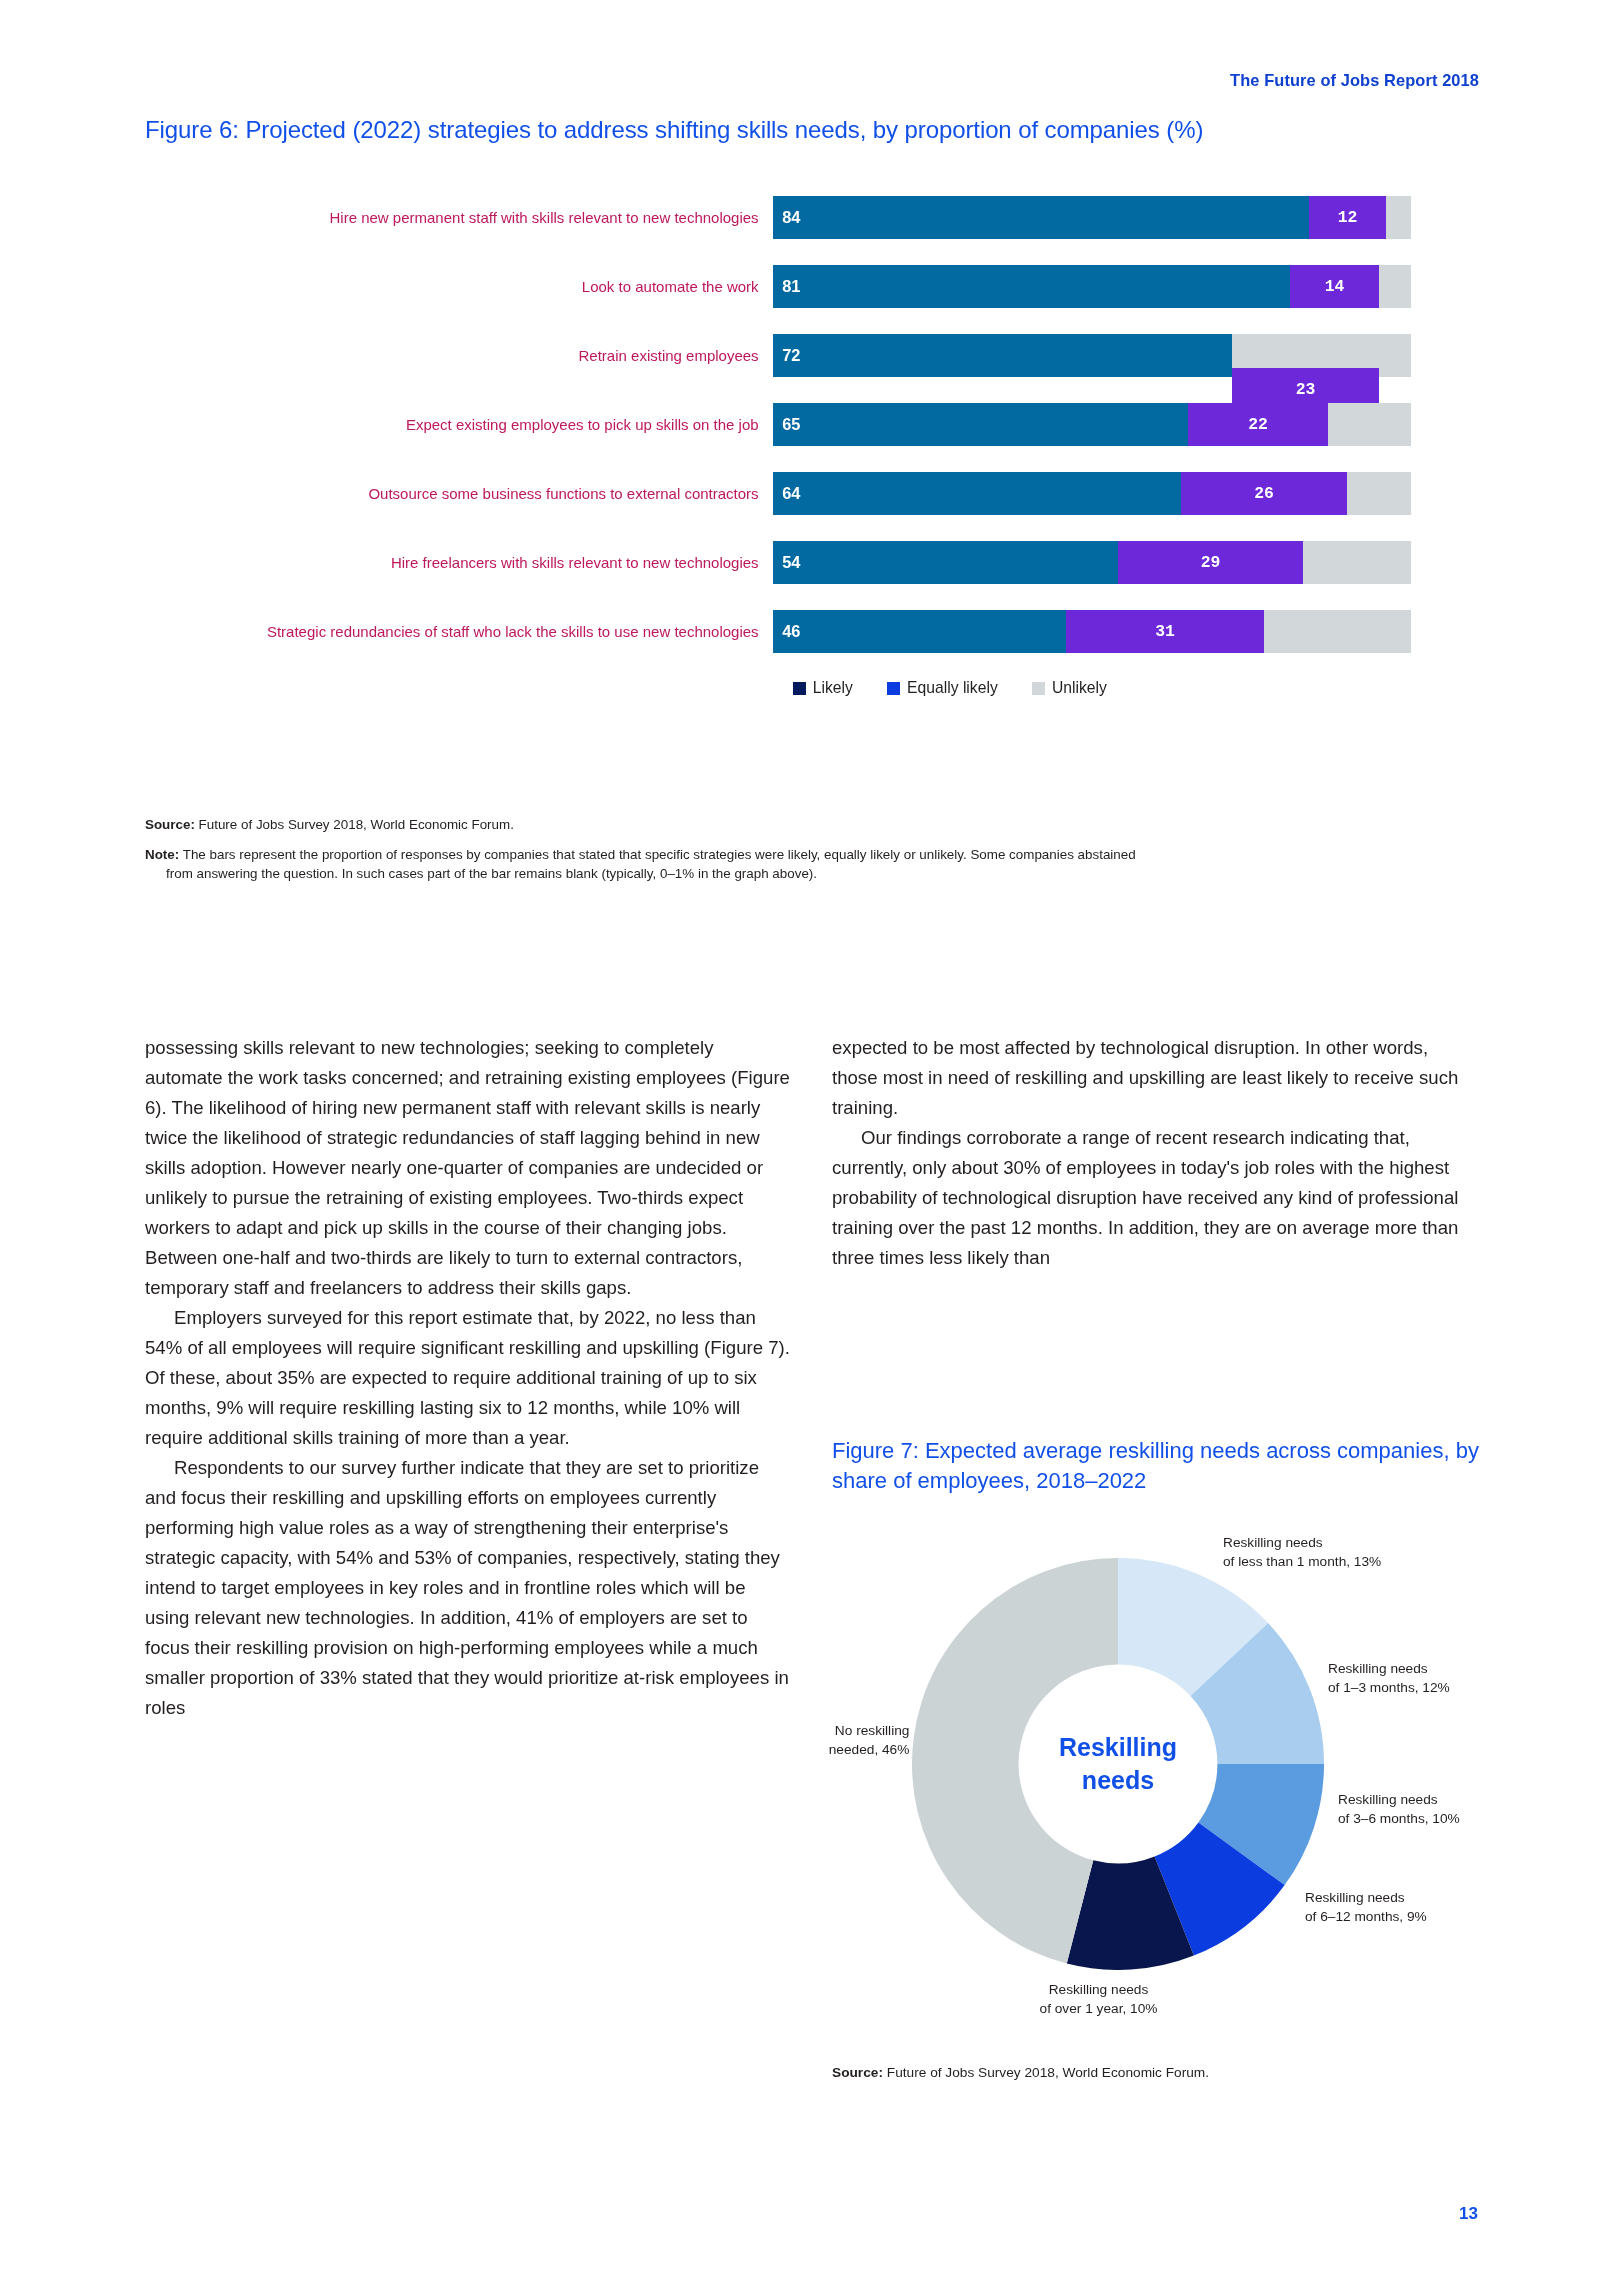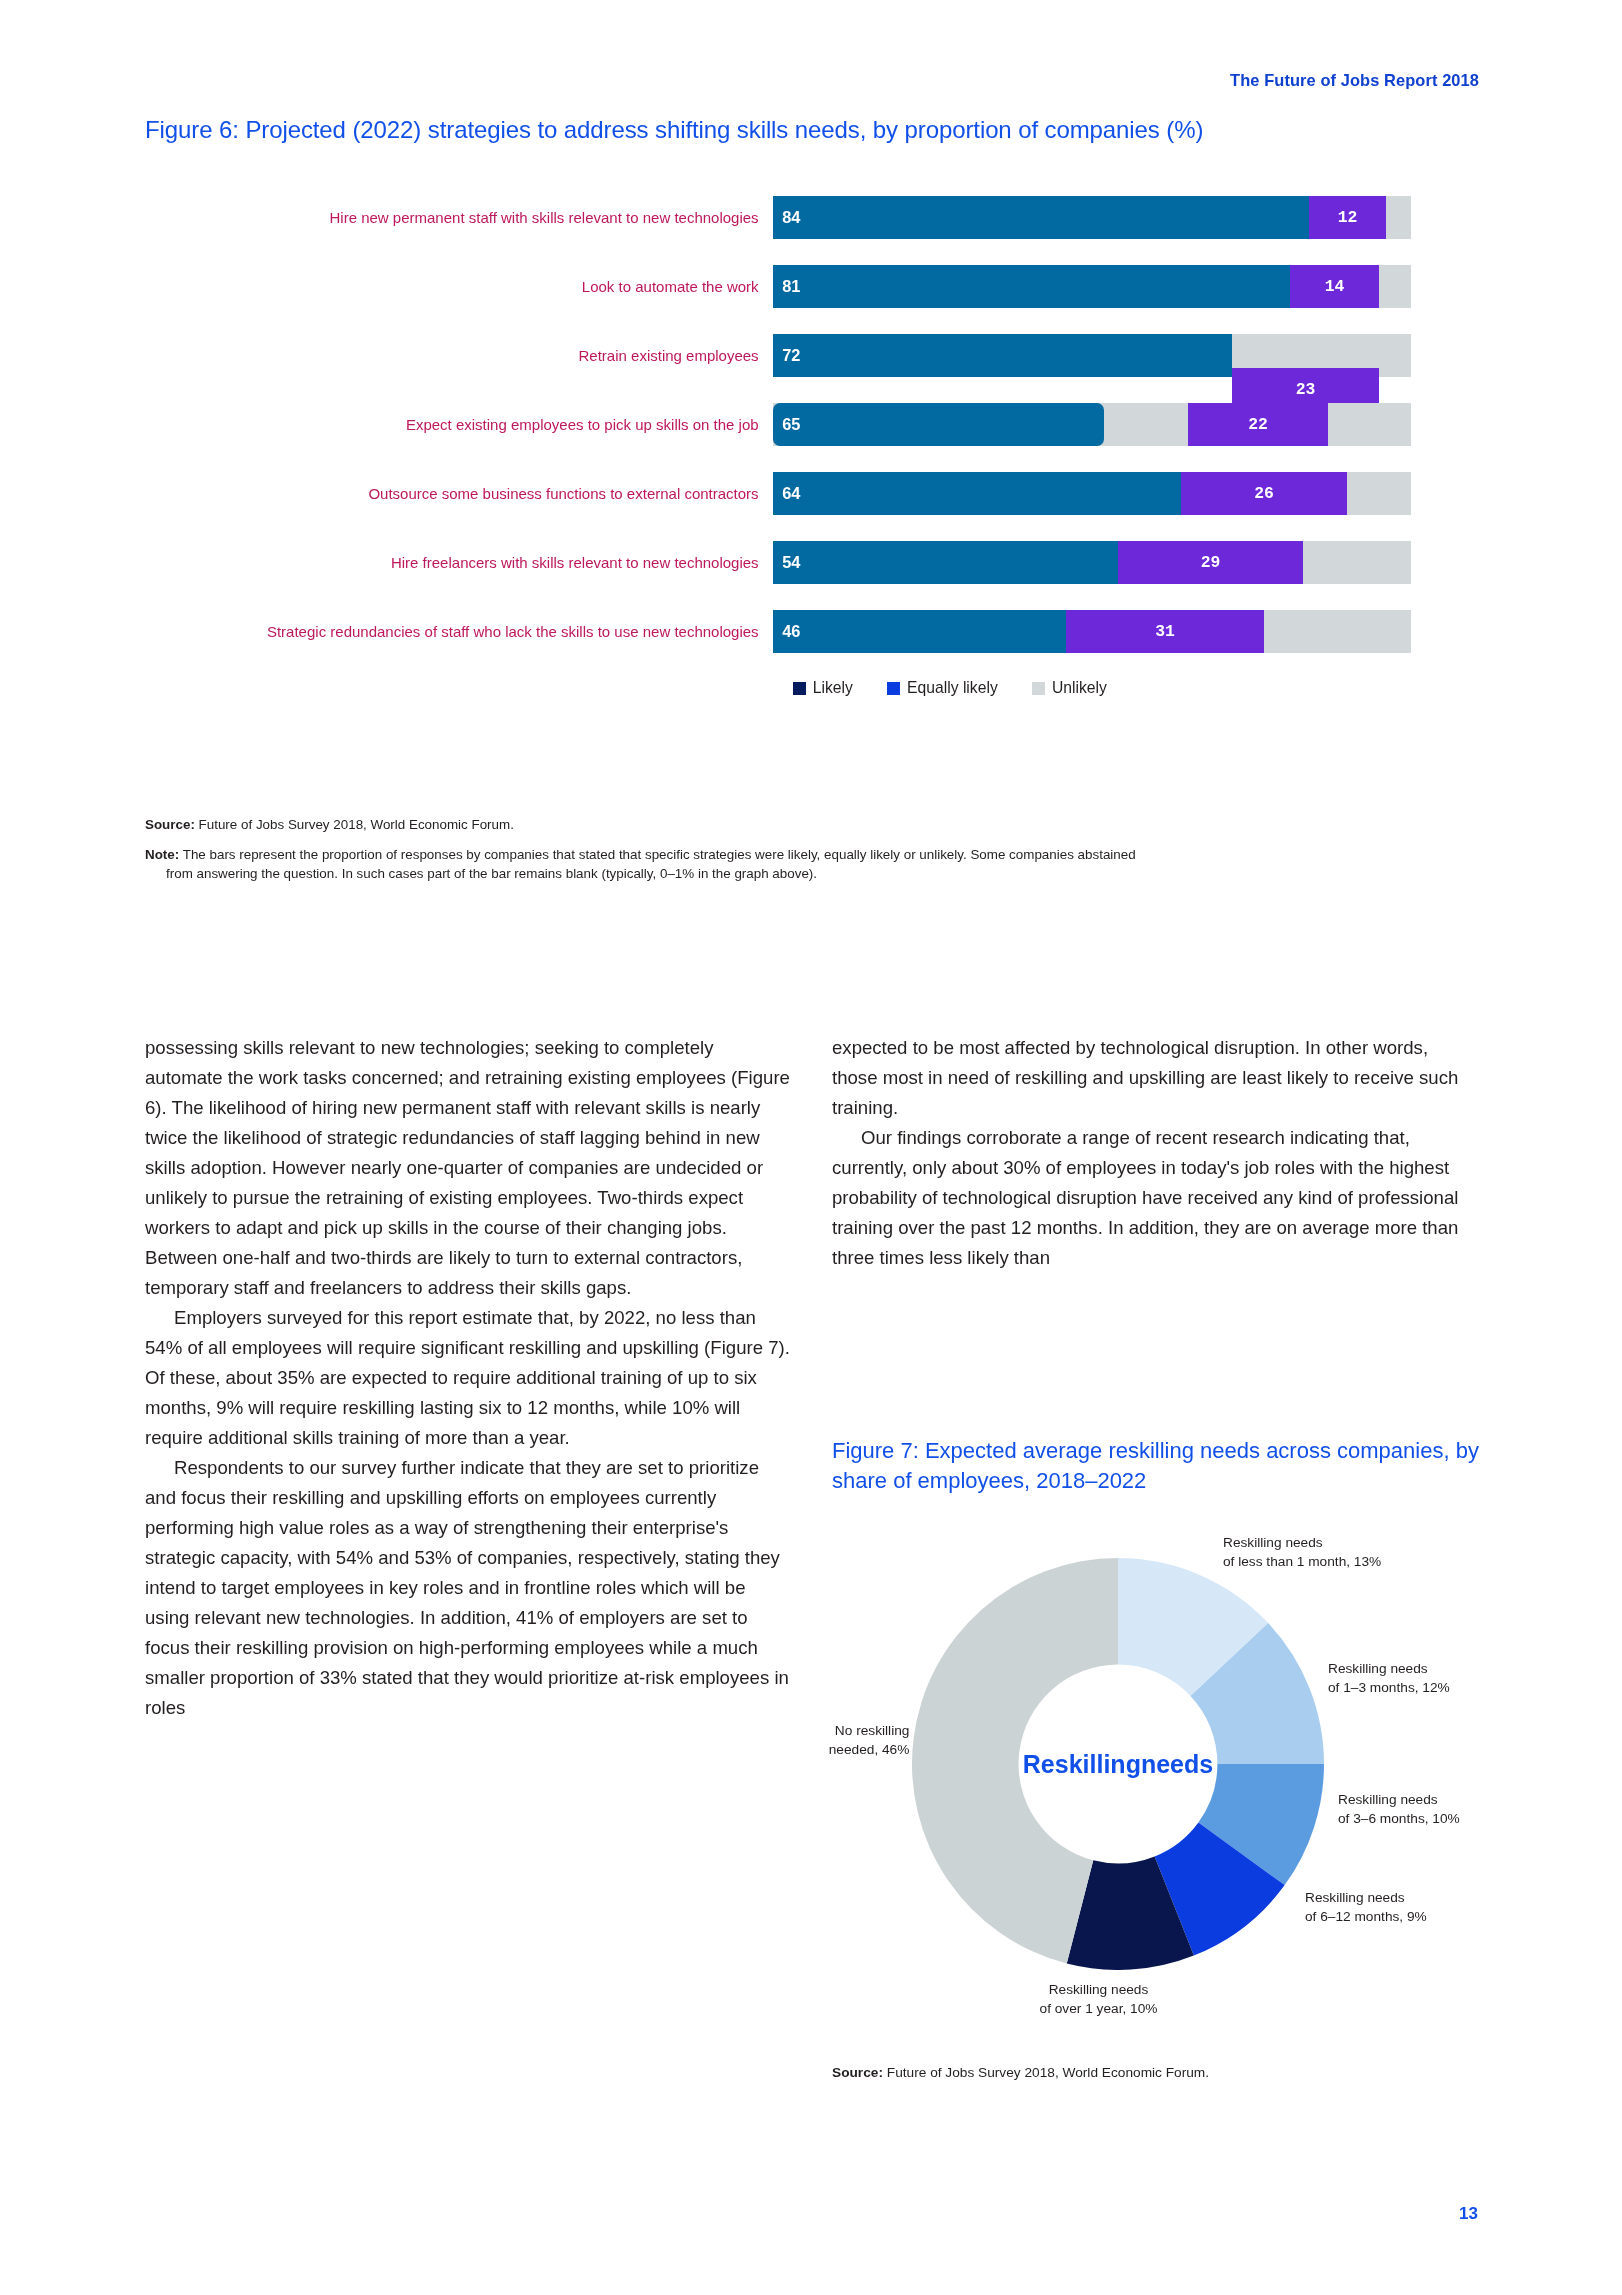--- a/index.html
+++ b/index.html
@@ -144,21 +144,21 @@
     left: 101px; top: 33px;
     width: 412px; height: 412px;
   }
   .donut svg { display: block; }
 
   .donut-center {
     position: absolute;
     left: 101px; top: 33px;
     width: 412px; height: 412px;
     display: flex;
-    flex-direction: row;
+    flex-direction: column;
     align-items: center;
     justify-content: center;
     pointer-events: none;
   }
   .donut-center div {
     color: #1150e8;
     font-size: 25px;
     font-weight: bold;
     line-height: 33px;
     text-align: center;
@@ -230,21 +230,21 @@
             <span>72</span>
           </div>
           <div class="seg seg-equal" style="left: 459px; width: 147px; margin-top: 34px;">
             <span>23</span>
           </div>
         </div>
       </div>
       <div class="bar-row">
         <div class="bar-label">Expect existing employees to pick up skills on the job</div>
         <div class="bar-track">
-          <div class="seg seg-likely" style="width: 331px; border-radius: 7px;">
+          <div class="seg seg-likely" style="width: 415px;">
             <span>65</span>
           </div>
           <div class="seg seg-equal" style="left: 415px; width: 140px;">
             <span>22</span>
           </div>
         </div>
       </div>
       <div class="bar-row">
         <div class="bar-label">Outsource some business functions to external contractors</div>
         <div class="bar-track">

